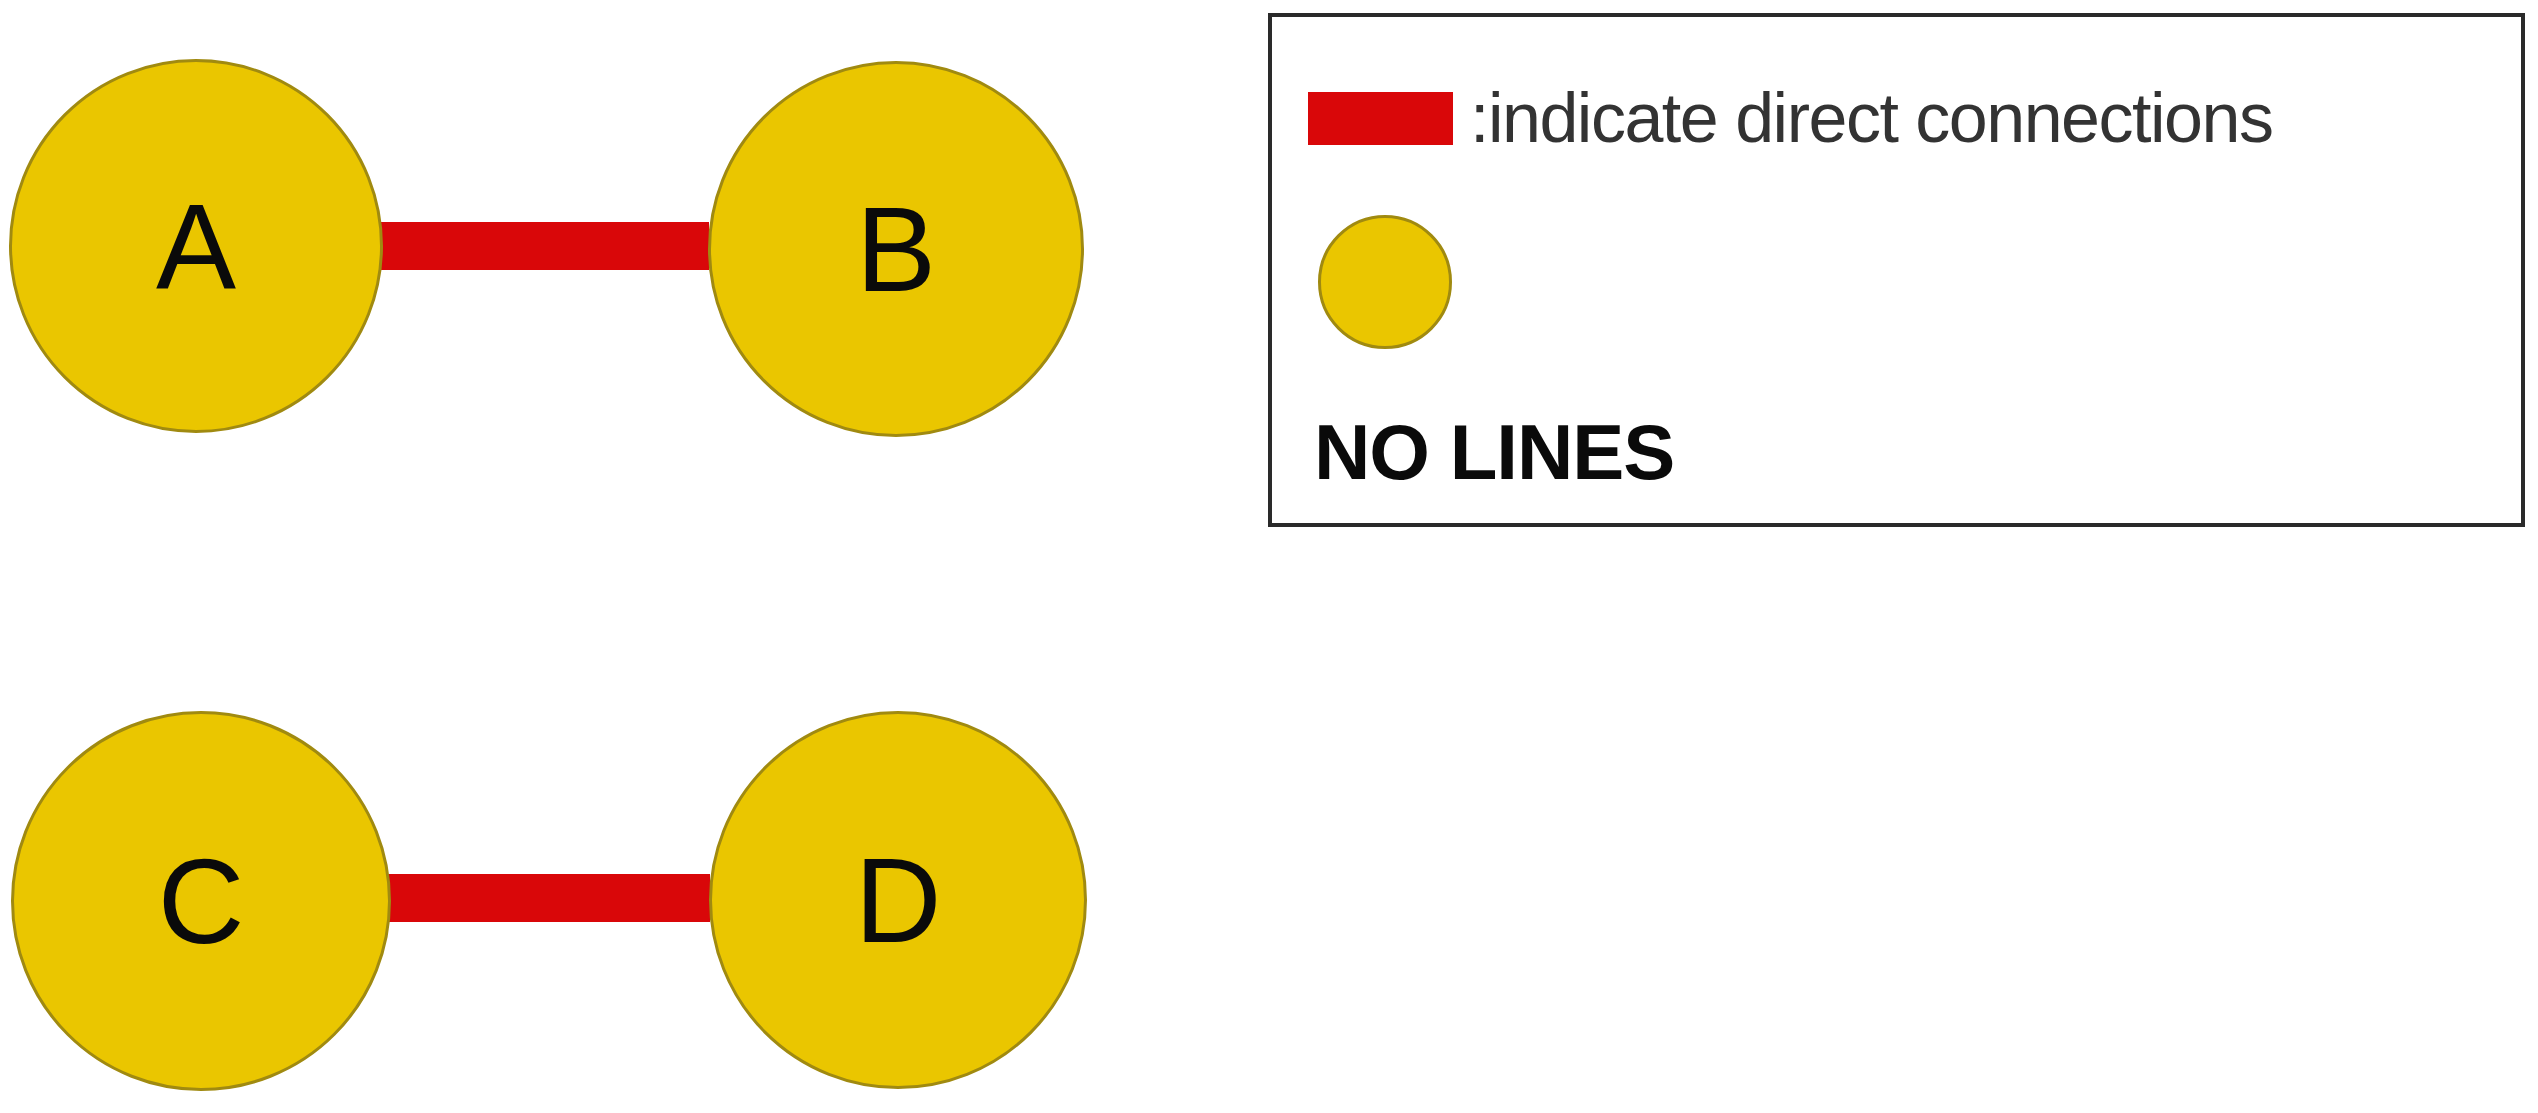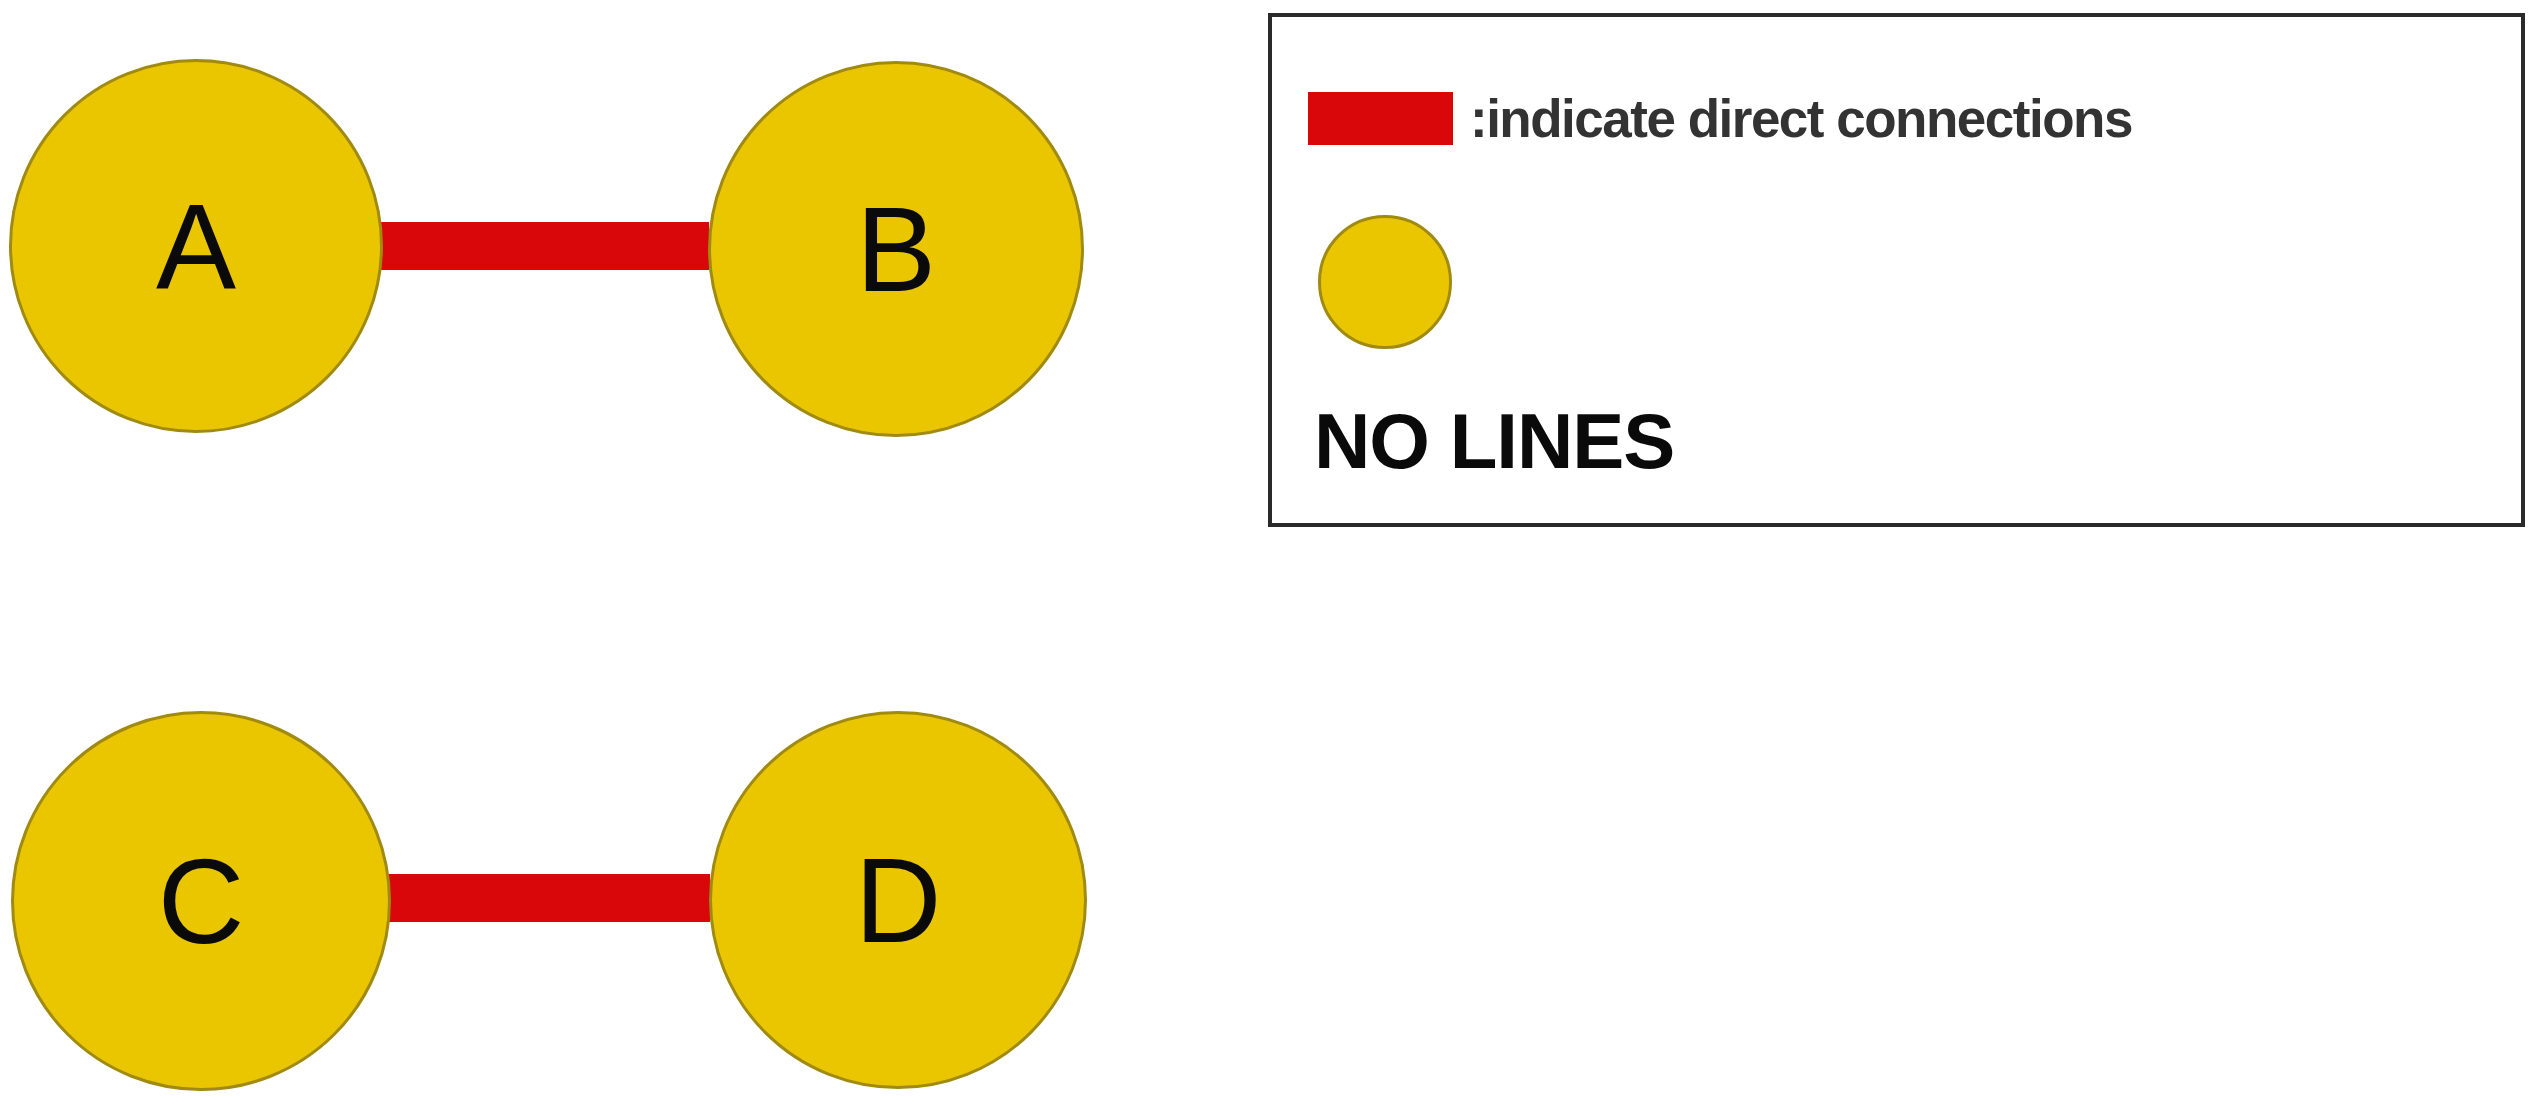--- a/index.html
+++ b/index.html
@@ -58,44 +58,44 @@
     box-sizing: border-box;
     background: #ffffff;
   }
   .legend-row {
     position: absolute;
     display: flex;
     align-items: center;
   }
   .legend-row-1 { left: 36px; top: 48px;  height: 106px; }
   .legend-row-2 { left: 46px; top: 195px; height: 140px; }
-  .legend-row-3 { left: 42px; top: 385px; height: 100px; flex-direction: column; }
+  .legend-row-3 { left: 42px; top: 385px; height: 100px; }
 
   .swatch-line {
     width: 145px;
     height: 53px;
     background: var(--connection-red, #d90709);
     margin-right: 17px;
     flex: none;
   }
   .swatch-circle {
     width: 134px;
     height: 134px;
     border-radius: 50%;
     background: var(--component-yellow, #eac600);
     border: 3px solid var(--component-border, #a08a10);
     box-sizing: border-box;
     margin-right: 18px;
     flex: none;
   }
   .legend-text {
-    font-size: 53px;
+    font-size: 70px;
     line-height: 1;
     color: var(--legend-text, #333333);
-    font-weight: 700;
+    font-weight: 400;
     letter-spacing: -1.5px;
     white-space: pre;
   }
   .legend-text-bold {
     font-size: 78px;
     line-height: 1;
     color: var(--no-lines-text, #0a0a0a);
     font-weight: 700;
     letter-spacing: -1px;
     white-space: pre;

